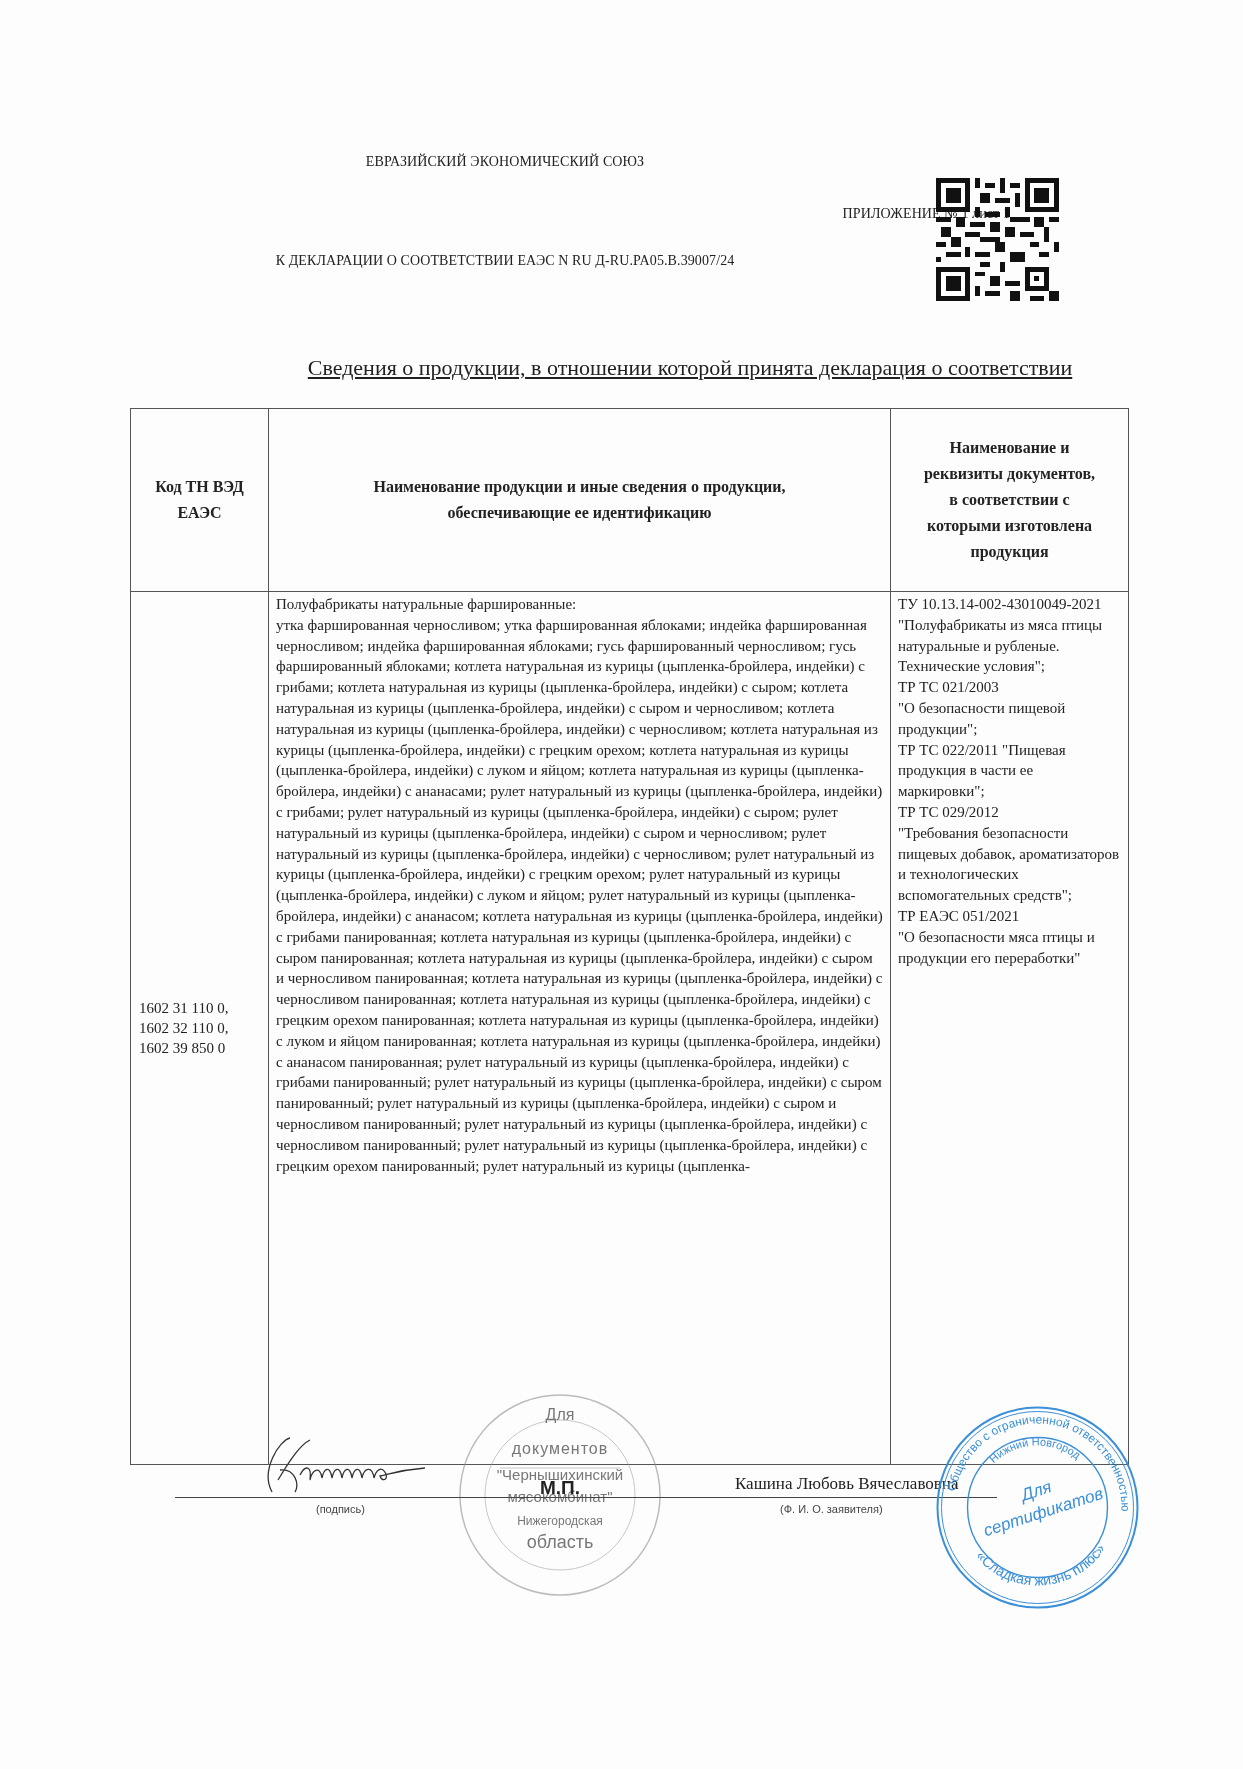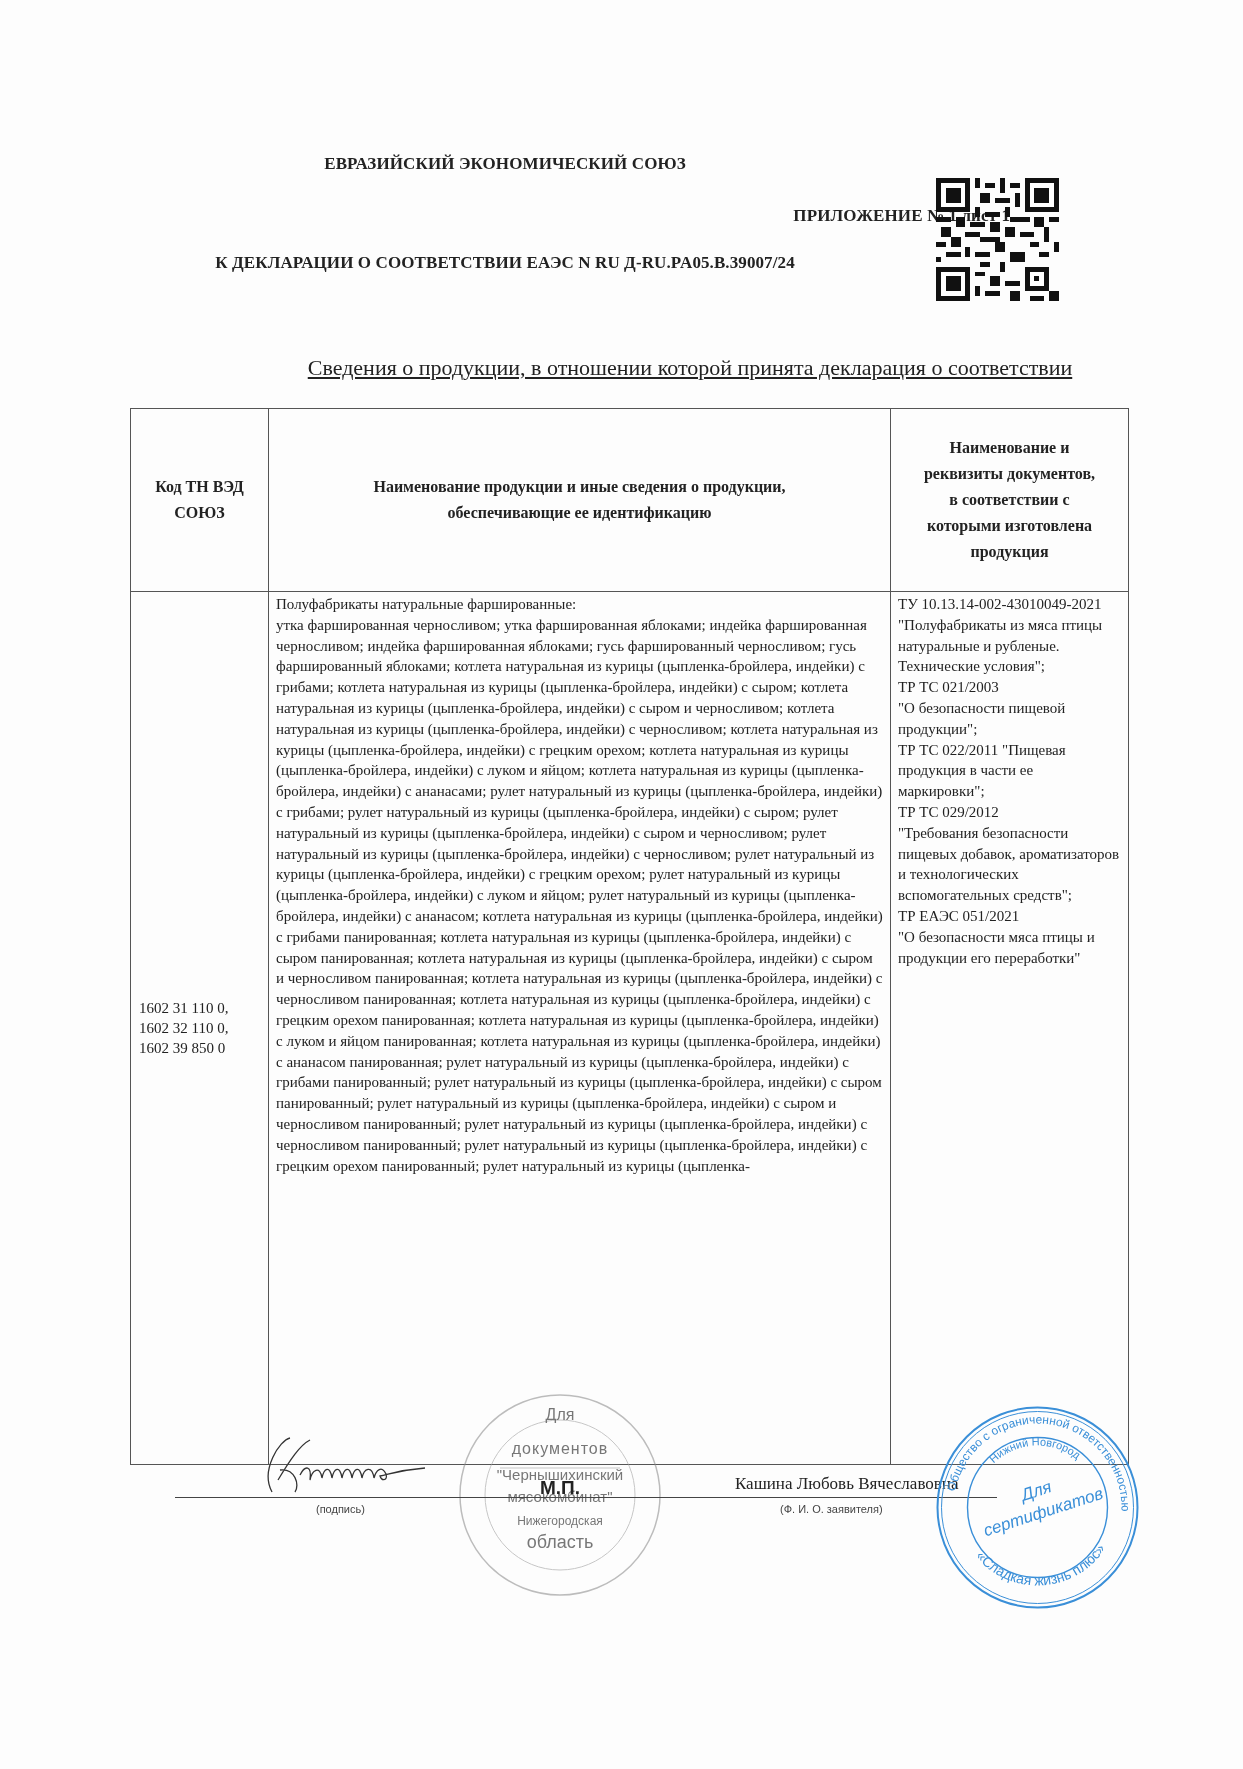--- a/index.html
+++ b/index.html
@@ -1,21 +1,21 @@
 <!DOCTYPE html>
 <html><head>
 <meta charset="utf-8">
 <style>
   html, body { margin: 0; padding: 0; }
   body {
     width: 1243px; height: 1769px; background: #fdfdfd; position: relative;
     overflow: hidden; font-family: "Liberation Serif", serif; color: #222;
   }
   .abs { position: absolute; }
-  .hdr { left: 0; width: 1243px; text-align: center; font-weight: bold; font-size: 17px; letter-spacing: 0.1px; }
+  .hdr { left: 0; width: 1243px; text-align: center; font-weight: normal; font-size: 14px; letter-spacing: 0.1px; }
   #h1 { top: 154px; left: 0; width: 1010px; }
   #h2 { top: 206px; left: 0; width: 1010px; text-align: right; }
   #h3 { top: 253px; left: 0; width: 1010px; }
   #subtitle { top: 355px; left: 260px; width: 860px; text-align: center; font-size: 22px; text-decoration: underline; }
 
   #qr { left: 935px; top: 168px; width: 125px; height: 143px; }
 
   table#spec {
     position: absolute; left: 130px; top: 408px; width: 998px;
     border-collapse: collapse; table-layout: fixed; font-size: 15px;
@@ -128,21 +128,21 @@
 <table id="spec">
   <colgroup>
       <col class="c1">
       <col class="c2">
       <col class="c3">
     </colgroup>
   <tbody>
       <tr>
     <th>
       <div>Код ТН ВЭД</div>
-      <div>СОЮЗ</div>
+      <div>ЕАЭС</div>
     </th>
     <th class="th2">
       <div>Наименование продукции и иные сведения о продукции,</div>
       <div>обеспечивающие ее идентификацию</div>
     </th>
     <th class="th3">
       <div>Наименование и</div>
       <div>реквизиты документов,</div>
       <div>в соответствии с</div>
       <div>которыми изготовлена</div>

